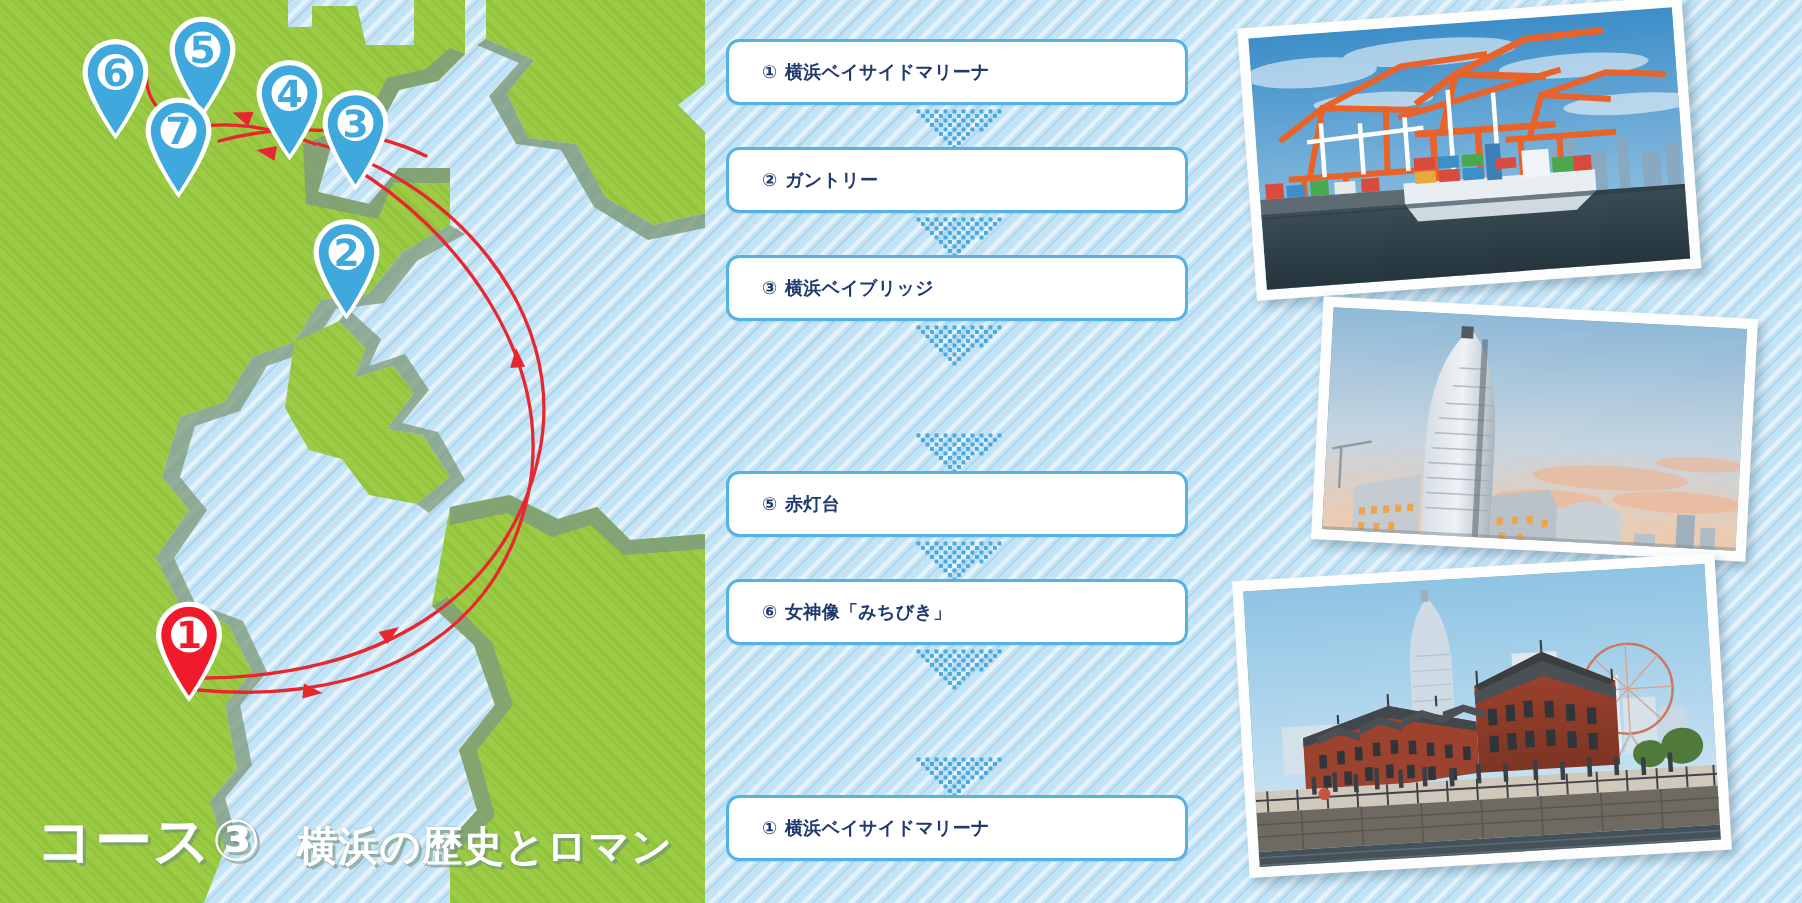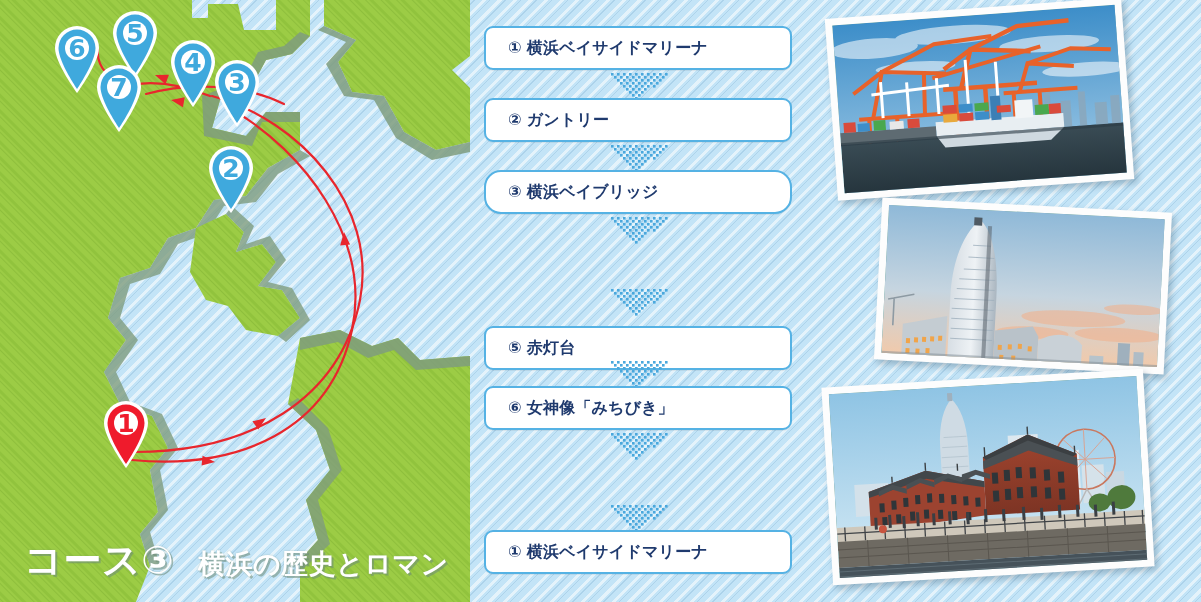--- a/index.html
+++ b/index.html
@@ -48,21 +48,21 @@
   
   #list{ position:absolute; left:484px; top:0; width:310px; height:602px; }
   .step{
     position:absolute; left:0; width:308px; height:44px;
     background:#ffffff; border:2px solid #55b2e4; border-radius:9px;
     box-shadow:0 1px 0 rgba(0,0,0,.06);
     display:flex; align-items:center;
   }
   .step .stxt{
     font-family:"DejaVu Sans","Liberation Sans",sans-serif;
-    font-size:16px; font-weight:700; color:#1f3a6e;
+    font-size:12px; font-weight:700; color:#1f3a6e;
     padding-left:22px; white-space:nowrap; letter-spacing:.2px;
   }
   .step .stxt .cn{ margin-right:5px; }
   .arrow-dn{
     position:absolute; left:123px; width:62px; height:30px;
   }
   .arrow-dn svg{ display:block; }
 
   
   .photo{
@@ -326,21 +326,21 @@
           <rect x="31" y="16" width="2.6" height="2.6" fill="#4aa8dd"></rect>
           <rect x="37" y="16" width="2.6" height="2.6" fill="#4aa8dd"></rect>
           <rect x="22" y="19" width="2.6" height="2.6" fill="#4aa8dd"></rect>
           <rect x="28" y="19" width="2.6" height="2.6" fill="#4aa8dd"></rect>
           <rect x="34" y="19" width="2.6" height="2.6" fill="#4aa8dd"></rect>
           <rect x="25" y="22" width="2.6" height="2.6" fill="#4aa8dd"></rect>
           <rect x="31" y="22" width="2.6" height="2.6" fill="#4aa8dd"></rect>
           <rect x="28" y="25" width="2.6" height="2.6" fill="#4aa8dd"></rect>
         </svg>
       </div>
-      <div class="step" style="top: 170px; border-radius: 17px;">
+      <div class="step" style="top: 170px;">
         <span class="stxt"><span class="cn">③</span>横浜ベイブリッジ</span>
       </div>
       <div class="arrow-dn" style="top: 216px;">
         <svg width="62" height="30" viewBox="0 0 62 30">
           <rect x="4" y="1" width="2.6" height="2.6" fill="#4aa8dd"></rect>
           <rect x="10" y="1" width="2.6" height="2.6" fill="#4aa8dd"></rect>
           <rect x="16" y="1" width="2.6" height="2.6" fill="#4aa8dd"></rect>
           <rect x="22" y="1" width="2.6" height="2.6" fill="#4aa8dd"></rect>
           <rect x="28" y="1" width="2.6" height="2.6" fill="#4aa8dd"></rect>
           <rect x="34" y="1" width="2.6" height="2.6" fill="#4aa8dd"></rect>
@@ -437,21 +437,21 @@
           <rect x="31" y="16" width="2.6" height="2.6" fill="#4aa8dd"></rect>
           <rect x="37" y="16" width="2.6" height="2.6" fill="#4aa8dd"></rect>
           <rect x="22" y="19" width="2.6" height="2.6" fill="#4aa8dd"></rect>
           <rect x="28" y="19" width="2.6" height="2.6" fill="#4aa8dd"></rect>
           <rect x="34" y="19" width="2.6" height="2.6" fill="#4aa8dd"></rect>
           <rect x="25" y="22" width="2.6" height="2.6" fill="#4aa8dd"></rect>
           <rect x="31" y="22" width="2.6" height="2.6" fill="#4aa8dd"></rect>
           <rect x="28" y="25" width="2.6" height="2.6" fill="#4aa8dd"></rect>
         </svg>
       </div>
-      <div class="step" style="top: 326px;">
+      <div class="step" style="top: 314px;">
         <span class="stxt"><span class="cn">⑤</span>赤灯台</span>
       </div>
       <div class="arrow-dn" style="top: 360px;">
         <svg width="62" height="30" viewBox="0 0 62 30">
           <rect x="4" y="1" width="2.6" height="2.6" fill="#4aa8dd"></rect>
           <rect x="10" y="1" width="2.6" height="2.6" fill="#4aa8dd"></rect>
           <rect x="16" y="1" width="2.6" height="2.6" fill="#4aa8dd"></rect>
           <rect x="22" y="1" width="2.6" height="2.6" fill="#4aa8dd"></rect>
           <rect x="28" y="1" width="2.6" height="2.6" fill="#4aa8dd"></rect>
           <rect x="34" y="1" width="2.6" height="2.6" fill="#4aa8dd"></rect>

